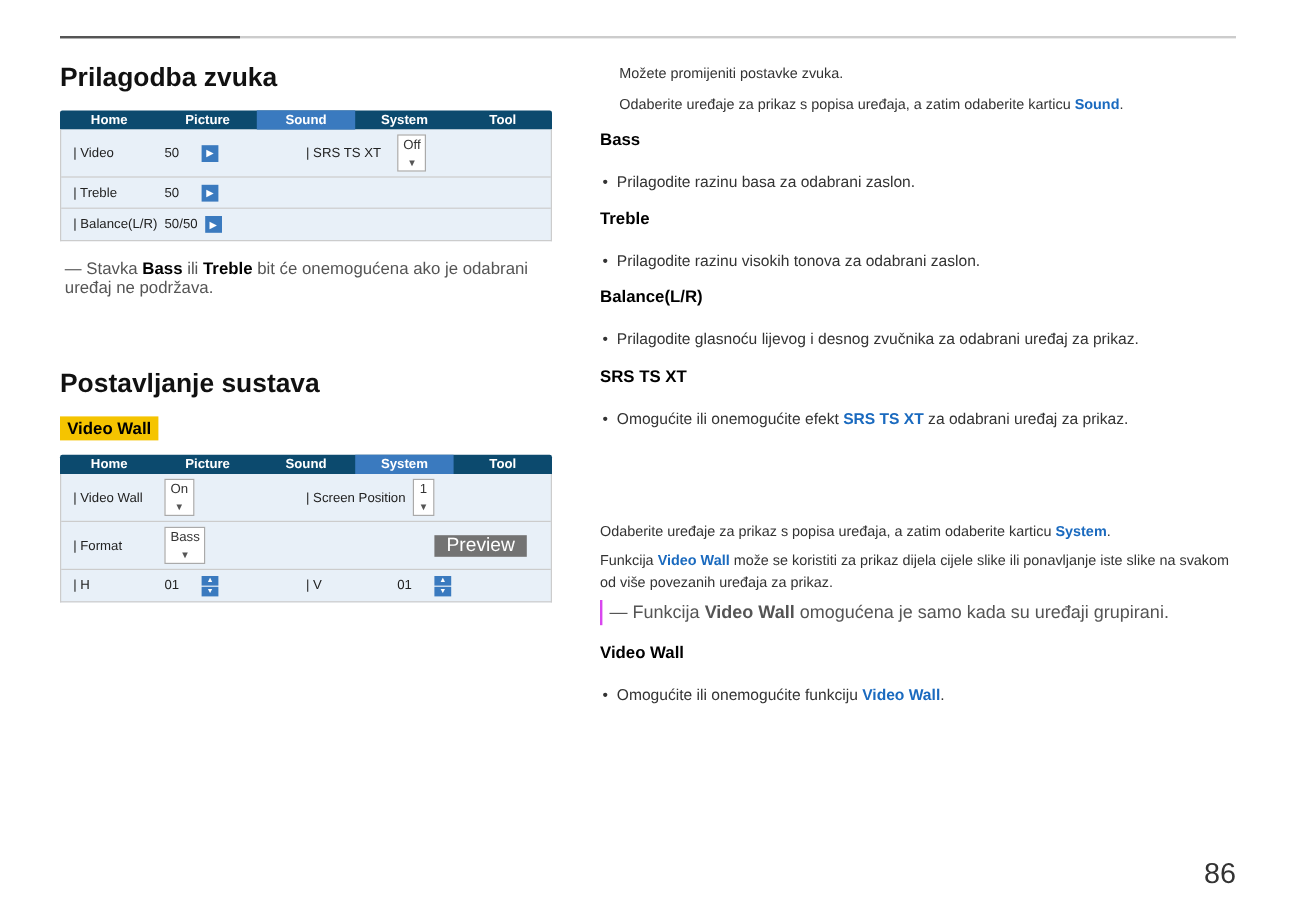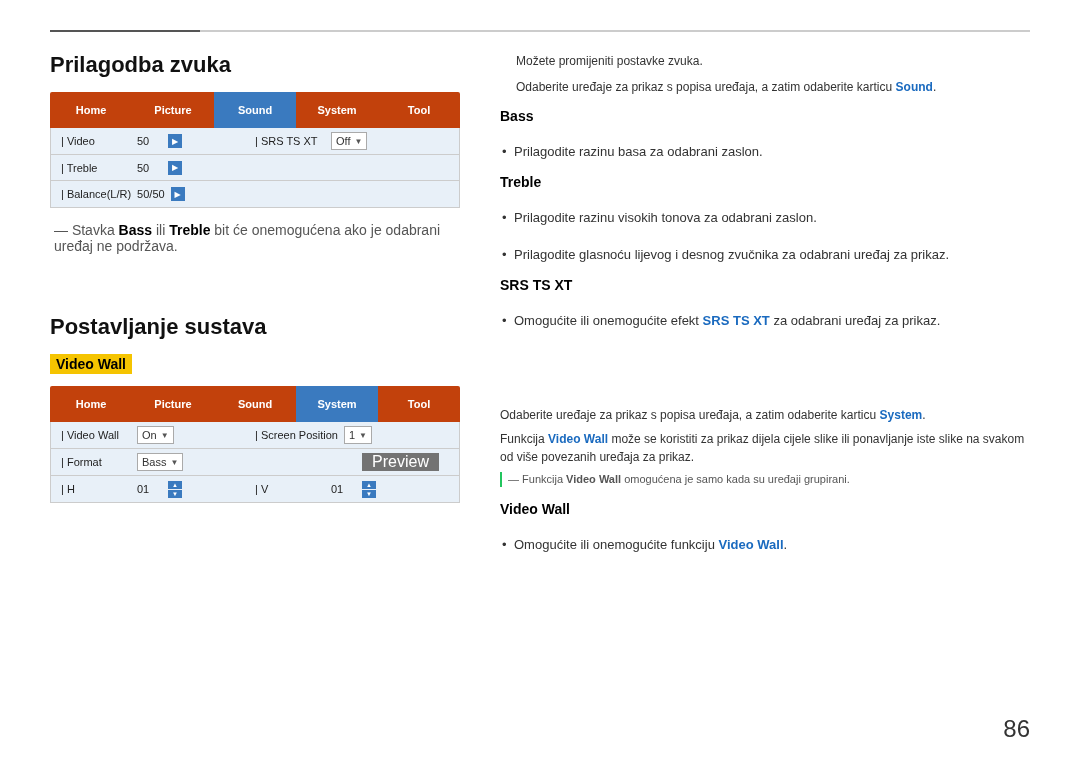--- a/index.html
+++ b/index.html
@@ -64,23 +64,23 @@
     
     .section-title {
       font-size: 22px;
       font-weight: bold;
       color: #111;
       margin-bottom: 14px;
     }
 
     
     .menu-bar {
-      background: #c2410c;
-      display: flex;
-      height: 36px;
+      background: #0c4a6e;
+      display: flex;
+      height: 16px;
       align-items: center;
       border-radius: 2px 2px 0 0;
     }
     .menu-bar .menu-item {
       flex: 1;
       text-align: center;
       color: #fff;
       font-size: 11px;
       font-weight: bold;
       height: 100%;
@@ -139,20 +139,21 @@
     }
     .dropdown {
       border: 1px solid #aaa;
       background: #fff;
       padding: 2px 4px;
       font-size: 11px;
       display: flex;
       align-items: center;
       gap: 4px;
       cursor: pointer;
+      flex-direction: column;
     }
     .dropdown-arrow {
       font-size: 8px;
       color: #555;
     }
 
     .footnote {
       font-size: 14px;
       color: #555;
       margin-top: 8px;
@@ -224,25 +225,25 @@
     }
 
     .right-intro-2 {
       font-size: 12px;
       color: #333;
       margin-bottom: 6px;
       line-height: 1.5;
     }
 
     .note-line {
-      font-size: 11px;
+      font-size: 15px;
       color: #555;
       margin-top: 6px;
       padding-left: 6px;
-      border-left: 2px solid #22c55e;
+      border-left: 2px solid #d946ef;
       line-height: 1.4;
     }
 
     
     .page-number {
       position: absolute;
       bottom: 20px;
       right: 50px;
       font-size: 24px;
       color: #333;
@@ -409,20 +410,21 @@
         <p class="right-intro">
           <span>Odaberite uređaje za prikaz s popisa uređaja, a zatim odaberite karticu </span><span class="link-text">Sound</span><span>.</span>
         </p>
 
         <div class="subsection-title">Bass</div>
         <p class="bullet-item">Prilagodite razinu basa za odabrani zaslon.</p>
 
         <div class="subsection-title">Treble</div>
         <p class="bullet-item">Prilagodite razinu visokih tonova za odabrani zaslon.</p>
 
+        <div class="subsection-title">Balance(L/R)</div>
         <p class="bullet-item">Prilagodite glasnoću lijevog i desnog zvučnika za odabrani uređaj za prikaz.</p>
 
         <div class="subsection-title srs-label">SRS TS XT</div>
         <p class="bullet-item">Omogućite ili onemogućite efekt <span class="link-text">SRS TS XT</span> za odabrani uređaj za prikaz.</p>
       </div>
 
       <div class="right-section-gap"></div>
       <div class="right-section-gap"></div>
       <div class="right-section-gap"></div>
 

